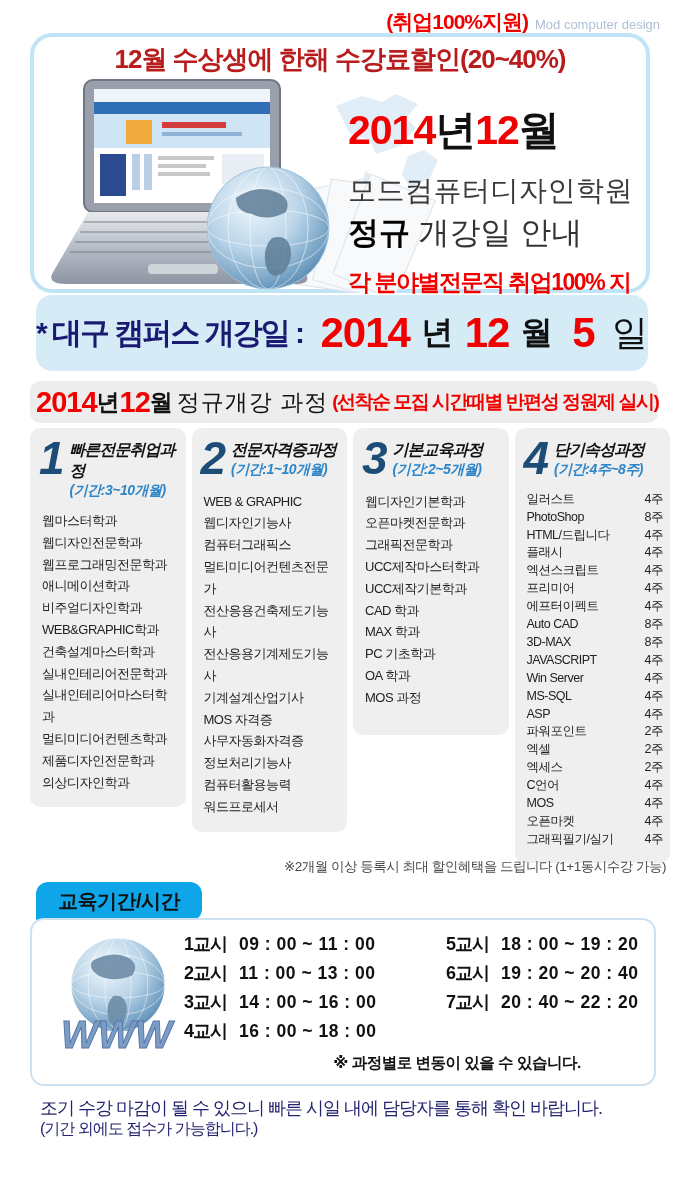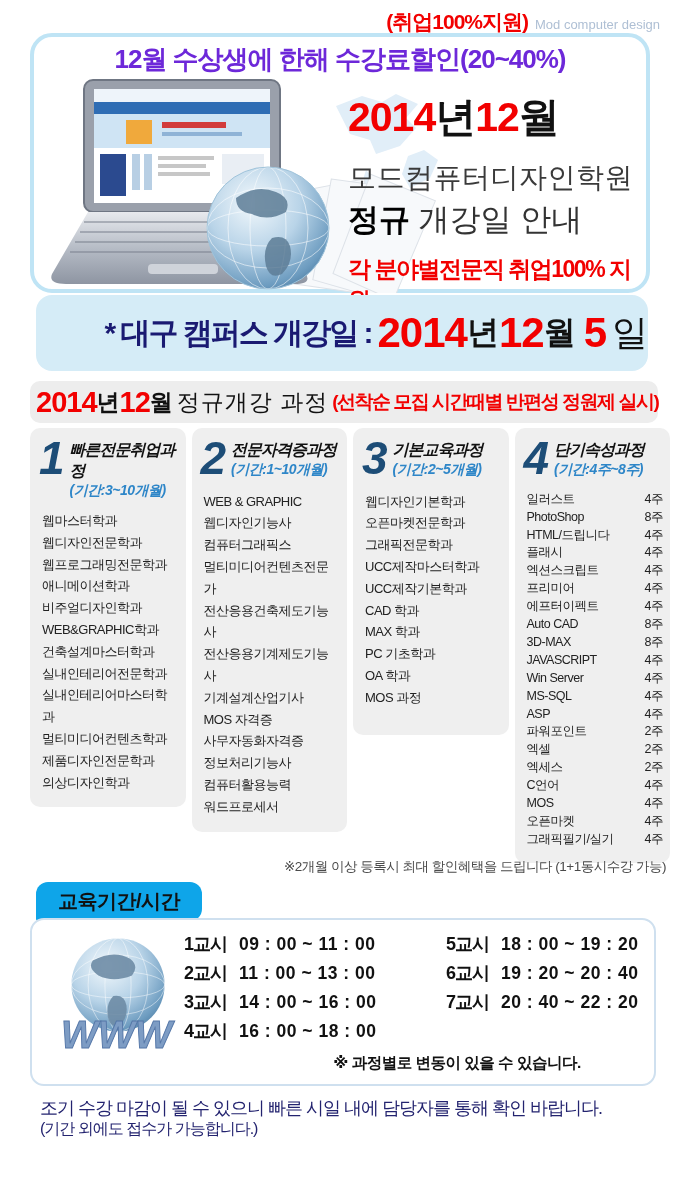--- a/index.html
+++ b/index.html
@@ -6,32 +6,32 @@
   body{font-family:"Liberation Sans","DejaVu Sans",sans-serif;}
   .page{position:relative;width:680px;height:1148px;background:#ffffff;overflow:hidden;}
 
   
   .top-right{position:absolute;top:8px;right:20px;display:flex;align-items:baseline;gap:7px;}
   .support-note{color:#f20000;font-weight:bold;font-size:21px;letter-spacing:-1px;}
   .brand{color:#aebfd4;font-size:13px;}
 
   
   .main-box{position:absolute;top:33px;left:30px;width:612px;height:252px;border:4px solid #bfe4f5;border-radius:22px;background:#fff;}
-  .discount{position:absolute;top:42px;left:40px;width:600px;text-align:center;color:#6d28d9;font-weight:bold;font-size:26px;letter-spacing:-1px;}
+  .discount{position:absolute;top:42px;left:40px;width:600px;text-align:center;color:#b91c1c;font-weight:bold;font-size:26px;letter-spacing:-1px;}
   .laptop-wrap{position:absolute;left:36px;top:78px;width:450px;height:215px;pointer-events:none;}
   .hero-text{position:absolute;left:348px;top:90px;width:300px;}
-  .hero-date{font-size:41px;font-weight:bold;color:#111;letter-spacing:-1px;}
+  .hero-date{font-size:41px;font-weight:bold;color:#111;letter-spacing:-1px;margin-top:13px;}
   .hero-date .red{color:#f20000;}
   .hero-academy{margin-top:14px;font-size:28px;color:#3a3a3a;letter-spacing:0.5px;}
   .hero-subtitle{margin-top:2px;font-size:31px;color:#333;}
   .hero-subtitle .bold{font-weight:bold;color:#000;}
   .hero-support{margin-top:13px;font-size:23px;font-weight:bold;color:#f20000;letter-spacing:-1.5px;}
 
   
-  .campus-box{position:absolute;top:295px;left:36px;width:612px;height:76px;background:#d5ecf7;border-radius:16px;display:flex;align-items:center;justify-content:flex-end;white-space:nowrap;}
+  .campus-box{position:absolute;top:295px;left:36px;width:612px;height:76px;background:#d5ecf7;border-radius:16px;display:flex;align-items:center;justify-content:space-between;white-space:nowrap;}
   .campus-prefix{color:#1a1a72;font-weight:bold;font-size:30px;letter-spacing:-2px;margin-right:6px;}
   .campus-box .num{color:#f20000;font-weight:bold;font-size:42px;letter-spacing:-1px;}
   .campus-box .suf{color:#111;font-weight:bold;font-size:32px;}
   .campus-box .day{margin-left:8px;}
   .campus-box .daysuf{color:#111;font-size:36px;margin-left:6px;}
 
   
   .course-bar{position:absolute;top:381px;left:30px;width:628px;height:42px;background:#ededed;border-radius:10px;display:flex;align-items:center;padding:0 0 0 6px;box-sizing:border-box;white-space:nowrap;}
   .course-bar .num{color:#f20000;font-weight:bold;font-size:29px;letter-spacing:-1px;}
   .course-bar .suf{color:#111;font-size:23px;font-weight:bold;}

